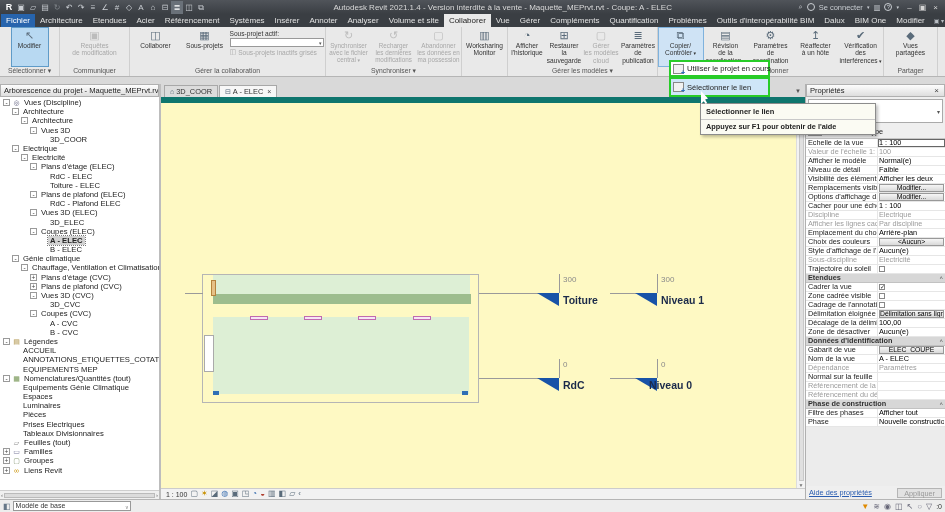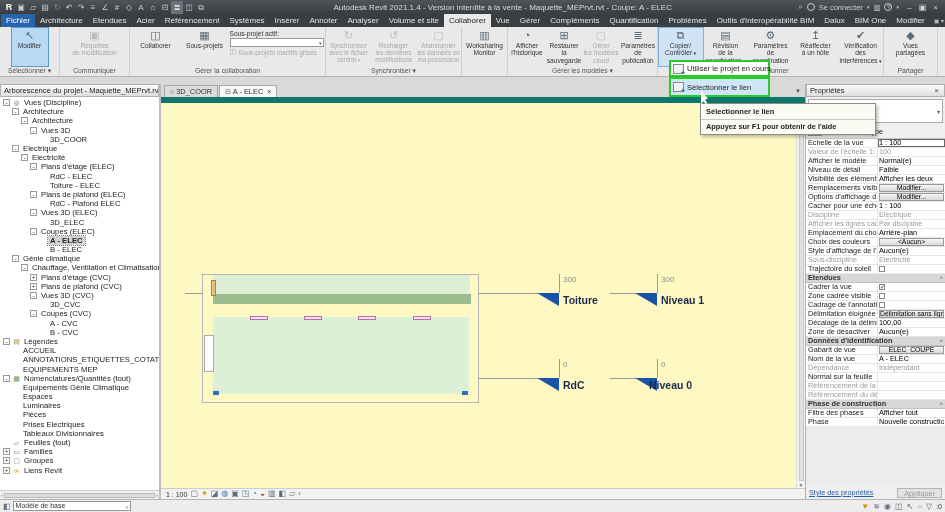--- a/index.html
+++ b/index.html
@@ -899,21 +899,21 @@
         <div class="prow">
           <span class="plabel">Nom de la vue</span>
           <span class="pval">
             <span class="pvtext">A - ELEC</span>
           </span>
         </div>
 
         <div class="prow gray">
           <span class="plabel">Dépendance</span>
           <span class="pval">
-            <span class="pvtext">Indépendant</span>
+            <span class="pvtext">Paramètres</span>
           </span>
         </div>
 
         <div class="prow">
           <span class="plabel">Normal sur la feuille</span>
           <span class="pval">
             <span class="pvtext"></span>
           </span>
         </div>
 
@@ -945,21 +945,21 @@
 
         <div class="prow">
           <span class="plabel">Phase</span>
           <span class="pval">
             <span class="pvtext">Nouvelle construction</span>
           </span>
         </div>
       </div>
     <div class="props-spacer"></div>
     <div class="props-footer">
-      <span class="help-link">Style des propriétés</span>
+      <span class="help-link">Aide des propriétés</span>
       <span class="apply-btn">Appliquer</span>
     </div>
   </div>
 </div>
 
 <div class="statusbar">
   <span class="sb-model">
     <span class="sb-mi">◧</span>
     <span class="mselect">Modèle de base</span>
   </span>

